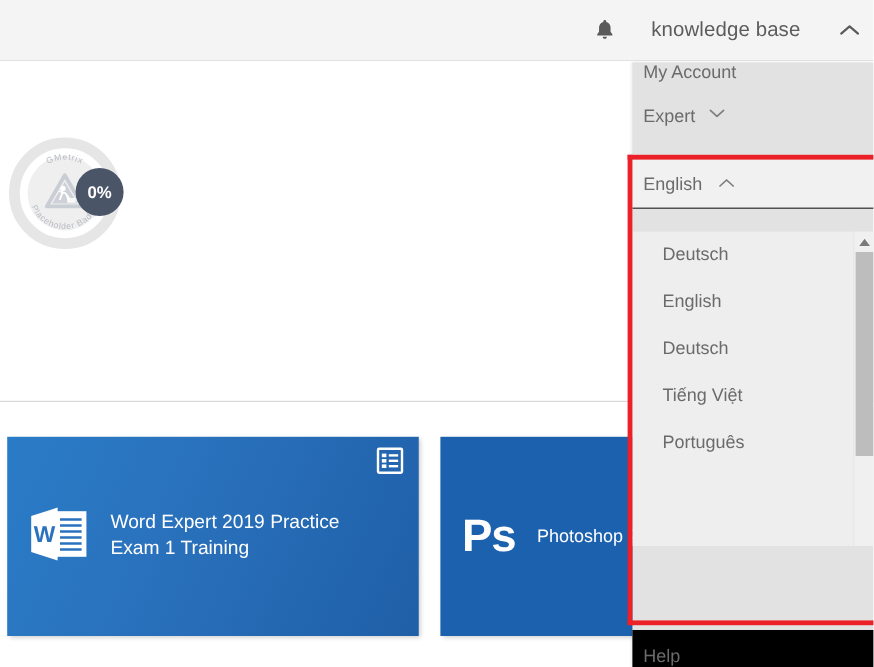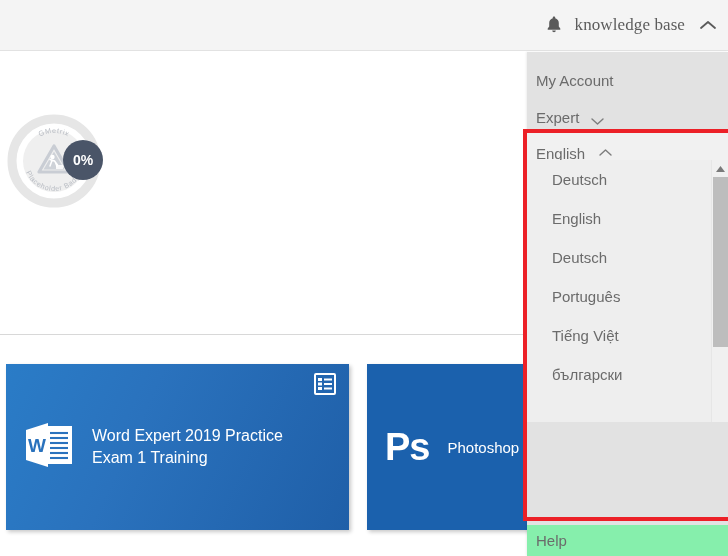--- a/index.html
+++ b/index.html
@@ -15,21 +15,21 @@
   
   .header {
     position: absolute; left: 0; top: 0;
     width: 728px; height: 51px;
     background: #f4f4f4;
     border-bottom: 1px solid #e2e2e2;
   }
   .header-right {
     position: absolute; right: 10px; top: 0;
     height: 50px;
-    display: flex; align-items: center; gap: 13px; font-family: Liberation Serif, serif;
+    display: flex; align-items: center; gap: 31px;
   }
   .bell-icon { display: block; width: 16px; height: 18px; color: #5a5a5a; }
   .header-title {
     font-size: 17px; color: #5c5c5c; letter-spacing: .1px;
     white-space: nowrap;
   }
   .chev { display: block; width: 20px; height: 13px; color: #5a5a5a; }
 
   
   .content { position: absolute; left: 0; top: 51px; width: 728px; height: 505px; background:#fff; }
@@ -73,21 +73,21 @@
   }
 
   
   .panel {
     position: absolute; left: 527px; top: 52px;
     width: 201px; height: 504px;
     background: #e2e2e2;
     box-shadow: -1px 0 2px rgba(0,0,0,.07);
   }
   .panel-item {
-    height: 37px; display: flex; align-items: flex-end;
+    height: 37px; display: flex; align-items: flex-start;
     padding-left: 9px; gap: 11px;
     font-size: 15px; color: #6b6b6b; cursor: pointer;
   }
   .mini-chev { display: block; width: 15px; height: 10px; color: #7d7d7d; }
 
   
   .lang-box {
     position: absolute; left: 523px; top: 129px;
     width: 205px; height: 392px;
     border: 4px solid #ec2027;
@@ -97,21 +97,21 @@
   }
   .lang-current {
     position: absolute; left: 527px; top: 133px;
     width: 201px; height: 41px;
     background: #f1f1f1;
     border-bottom: 1px solid #2b2b2b;
     display: flex; align-items: center; padding-left: 9px; gap: 13px;
     font-size: 15px; color: #6b6b6b; cursor: pointer;
   }
   .lang-list {
-    position: absolute; left: 527px; top: 160px;
+    position: absolute; left: 527px; top: 193px;
     width: 201px; height: 262px;
     background: #eeeeee;
     overflow: hidden;
   }
   .lang-item {
     height: 39px; display: flex; align-items: center;
     padding-left: 25px; font-size: 15px; color: #6b6b6b;
     cursor: pointer; white-space: nowrap;
   }
 
@@ -128,22 +128,22 @@
   .sb-arrow.up { top: 0; }
   .sb-arrow.down { bottom: 0; }
   .sb-thumb {
     position: absolute; left: 1px; top: 17px; width: 15px; height: 170px;
     background: #bdbdbd; cursor: pointer;
   }
 
   .help-item {
     position: absolute; left: 527px; top: 525px;
     width: 201px; height: 31px;
-    display: flex; align-items: center; padding-left: 9px;
-    font-size: 15px; color: #6b6b6b; background: #86efac; cursor: pointer;
+    display: flex; align-items: flex-end; padding-left: 9px;
+    font-size: 15px; color: #6b6b6b; background: #000000; cursor: pointer;
   }
 </style>
 </head>
 <body>
 
 <div id="app">
 
   <div class="header">
     <div class="header-right">
       <span>
@@ -256,23 +256,22 @@
       <svg class="mini-chev" viewBox="0 0 15 10" fill="none" stroke="currentColor" stroke-width="1.4" stroke-linecap="round" stroke-linejoin="round">
         <polyline points="2,7 7.5,2 13,7"></polyline>
       </svg>
     </span>
   </div>
 
   <div class="lang-list">
     <div class="lang-item">Deutsch</div>
     <div class="lang-item">English</div>
     <div class="lang-item">Deutsch</div>
+    <div class="lang-item">Tiếng Việt</div>
     <div class="lang-item">Português</div>
-    <div class="lang-item">Tiếng Việt</div>
-    <div class="lang-item">български</div>
 
     <div class="sb-track">
       <div class="sb-arrow up">
         <svg width="9" height="6" viewBox="0 0 9 6">
           <polygon points="4.5,0 9,6 0,6" fill="#7a7a7a"></polygon>
         </svg>
       </div>
       <div class="sb-thumb"></div>
       <div class="sb-arrow down">
         <svg width="9" height="6" viewBox="0 0 9 6">

